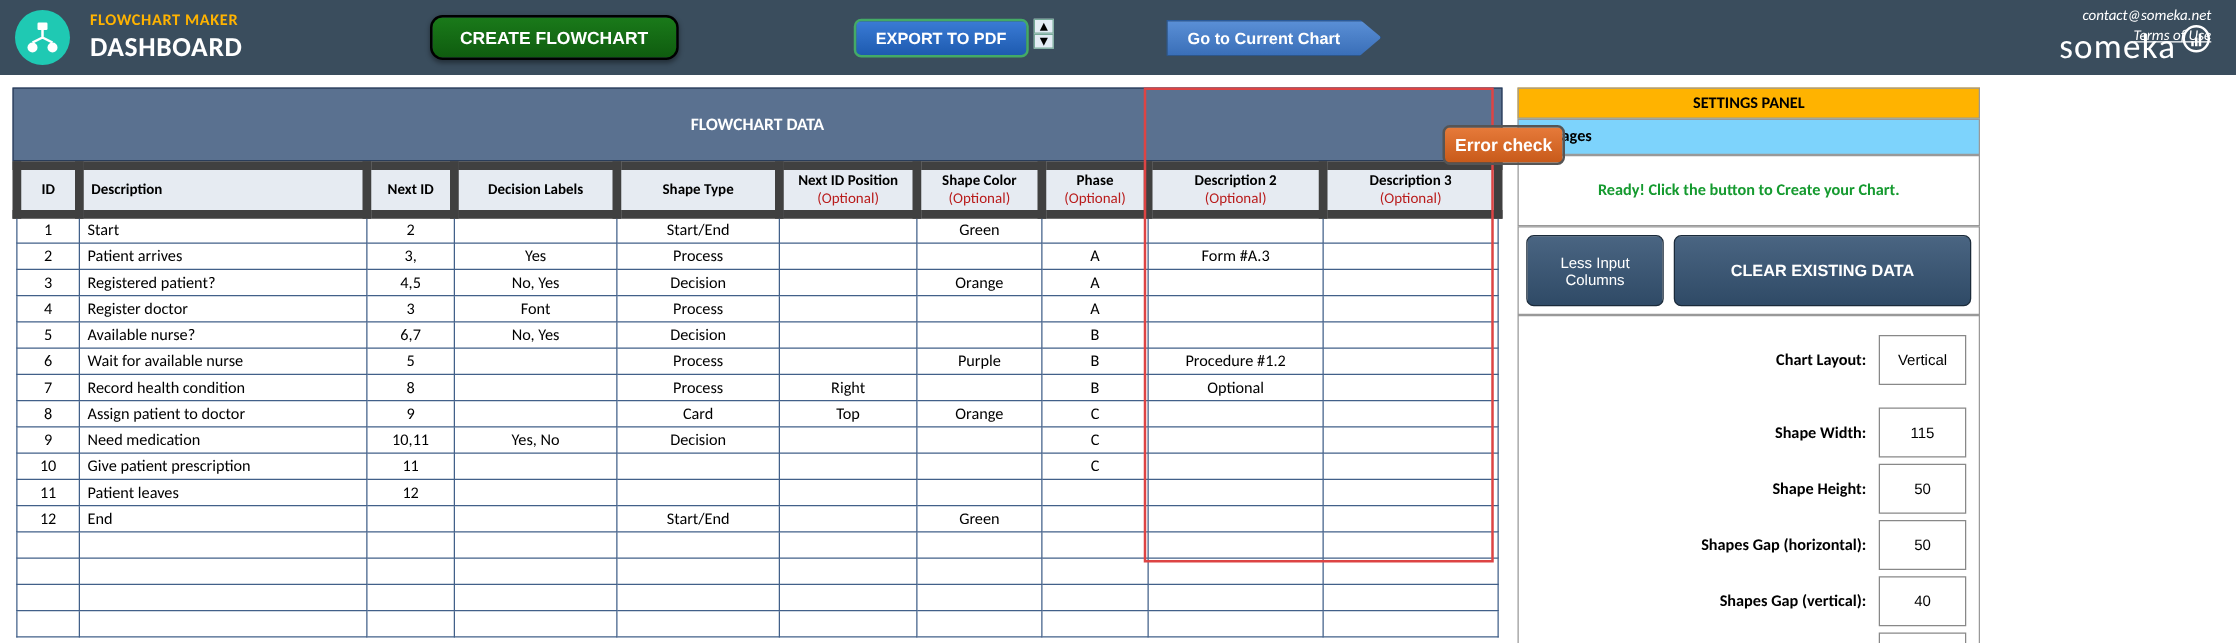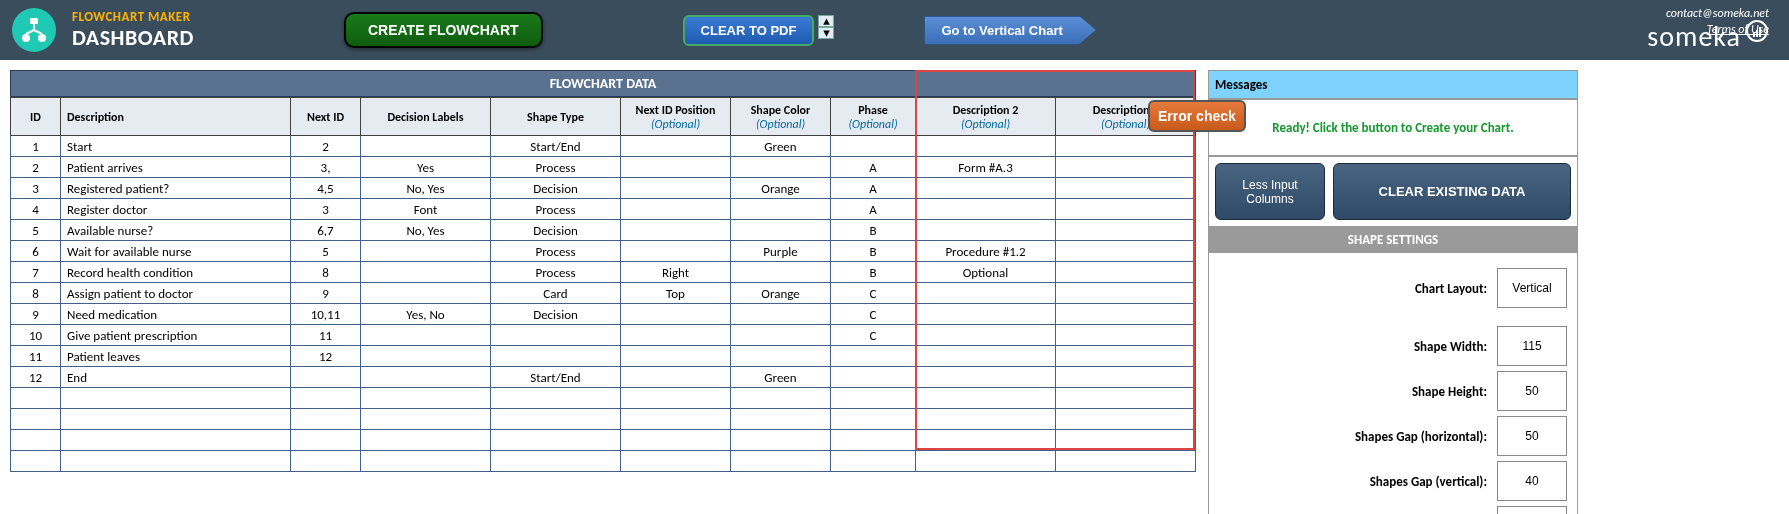--- a/index.html
+++ b/index.html
@@ -12,24 +12,24 @@
 .btn-create { margin-left: 150px; background: linear-gradient(#1a7a1a,#0f5c0f); color: #fff; border: 2px solid #000; border-radius: 10px; padding: 8px 22px; font-weight: bold; font-size: 14px; cursor: pointer; box-shadow: 0 2px 4px rgba(0,0,0,0.4); }
 .btn-export { margin-left: 70px; background: linear-gradient(#3a7bd5,#1e5bb0); color: #fff; border: 2px solid #4a6; border-radius: 6px; padding: 6px 16px; font-weight: bold; font-size: 13px; cursor: pointer; display: flex; align-items: center; }
 .spinner { display: flex; flex-direction: column; margin-left: 4px; }
 .spinner div { width: 16px; height: 12px; background: #e3ecf5; border: 1px solid #7a9; display: flex; align-items: center; justify-content: center; cursor: pointer; }
 .btn-goto { margin-left: 90px; background: linear-gradient(#5a8fd6,#3a6fb8); color: #fff; border: 1px solid #2a5a9a; padding: 6px 32px 6px 16px; font-weight: bold; font-size: 13px; cursor: pointer; position: relative; clip-path: polygon(0 0, 90% 0, 100% 50%, 90% 100%, 0 100%); }
 .header-right { position: absolute; right: 20px; top: 6px; text-align: right; color: #fff; font-style: italic; font-size: 12px; }
 .header-right a { color: #fff; text-decoration: underline; display: block; margin-top: 2px; cursor: pointer; }
 .someka-logo { position: absolute; right: 20px; bottom: 6px; color: #fff; font-size: 28px; font-weight: 300; letter-spacing: 1px; display: flex; align-items: flex-start; }
 .content { display: flex; padding: 10px; gap: 12px; }
 .table-wrap { flex: 0 0 1185px; }
-.data-header { background: #5a7190; color: #fff; font-weight: bold; text-align: center; padding: 4px; border: 1px solid #2a3d5a; font-size: 14px; }
+.data-header { background: #5a7190; color: #fff; font-weight: bold; text-align: center; padding: 20px; border: 1px solid #2a3d5a; font-size: 14px; }
 table { border-collapse: collapse; width: 100%; table-layout: fixed; }
-th { background: #e6ebf2; border: 1px solid #404040; padding: 2px 6px; font-size: 12px; height: 38px; }
-th .opt { font-style: italic; font-weight: normal; color: #0369a1; display: block; }
+th { background: #e6ebf2; border: 7px solid #404040; padding: 2px 6px; font-size: 12px; height: 38px; }
+th .opt { font-weight: normal; color: #b91c1c; display: block; }
 td { border: 1px solid #426089; padding: 2px 6px; height: 21px; font-size: 13px; }
 td.center { text-align: center; }
 .highlight-box { position: absolute; border: 2px solid #d44; pointer-events: none; }
 .panel { flex: 0 0 370px; position: relative; }
 .panel-header { background: #ffb300; color: #000; font-weight: bold; text-align: center; padding: 4px; border: 1px solid #999; }
 .error-btn { position: absolute; left: -60px; top: 30px; background: linear-gradient(#e67a3a,#c85a1a); color: #fff; border: 2px solid #555; border-radius: 6px; padding: 6px 8px; font-size: 14px; font-weight: bold; cursor: pointer; }
 .msg-header { background: #7dd3fc; border: 1px solid #999; font-weight: bold; padding: 6px; }
 .msg-body { border: 1px solid #999; padding: 20px 10px; text-align: center; color: #159a2f; font-weight: bold; font-size: 13px; }
 .panel-btns { display: flex; gap: 8px; padding: 6px; border: 1px solid #999; }
 .btn-less { flex: 0 0 110px; background: linear-gradient(#4a6582,#2f4a66); color: #fff; border: 1px solid #1a2a3a; border-radius: 6px; padding: 6px; font-size: 12px; cursor: pointer; }
@@ -51,27 +51,27 @@
         <circle cx="22" cy="22" r="4" fill="#fff"></circle>
         <path d="M14 8 L14 14 M14 14 L6 18 M14 14 L22 18" stroke="#fff" stroke-width="2" fill="none"></path>
       </svg>
   </div>
   <div class="title-block">
     <span class="title-top">FLOWCHART MAKER</span>
     <span class="title-main">DASHBOARD</span>
   </div>
   <button class="btn-create">CREATE FLOWCHART</button>
   <div style="display:flex;margin-left:70px;">
-    <button class="btn-export">CLEAR TO PDF</button>
+    <button class="btn-export">EXPORT TO PDF</button>
     <div class="spinner">
       <div>▴</div>
       <div>▾</div>
     </div>
   </div>
-  <button class="btn-goto">Go to Vertical Chart</button>
+  <button class="btn-goto">Go to Current Chart</button>
   <div class="header-right">
     <span>contact@someka.net</span>
     <a>Terms of Use</a>
   </div>
   <div class="someka-logo">
     <span>someka</span>
     <svg width="24" height="24" viewBox="0 0 24 24" style="margin-left:4px">
         <circle cx="12" cy="12" r="10" fill="none" stroke="#fff" stroke-width="2"></circle>
         <rect x="8" y="14" width="2" height="4" fill="#fff"></rect>
         <rect x="11" y="11" width="2" height="7" fill="#fff"></rect>
@@ -303,27 +303,27 @@
             <td class="center"></td>
             <td class="center"></td>
           </tr>
         </tbody>
     </table>
     <div class="highlight-box" style="top:0px; left:905px; width:280px; height:380px;"></div>
   </div>
 
   <div class="panel">
     <button class="error-btn">Error check</button>
+    <div class="panel-header">SETTINGS PANEL</div>
     <div class="msg-header">Messages</div>
     <div class="msg-body">Ready! Click the button to Create your Chart.</div>
     <div class="panel-btns">
       <button class="btn-less">Less Input Columns</button>
       <button class="btn-clear">CLEAR EXISTING DATA</button>
     </div>
-    <div class="shape-header">SHAPE SETTINGS</div>
     <div class="settings-body">
       <div class="setting-row">
         <label>Chart Layout:</label>
         <input value="Vertical" style="">
       </div>
       <div style="height:8px"></div>
       <div class="setting-row">
         <label>Shape Width:</label>
         <input value="115" style="">
       </div>

